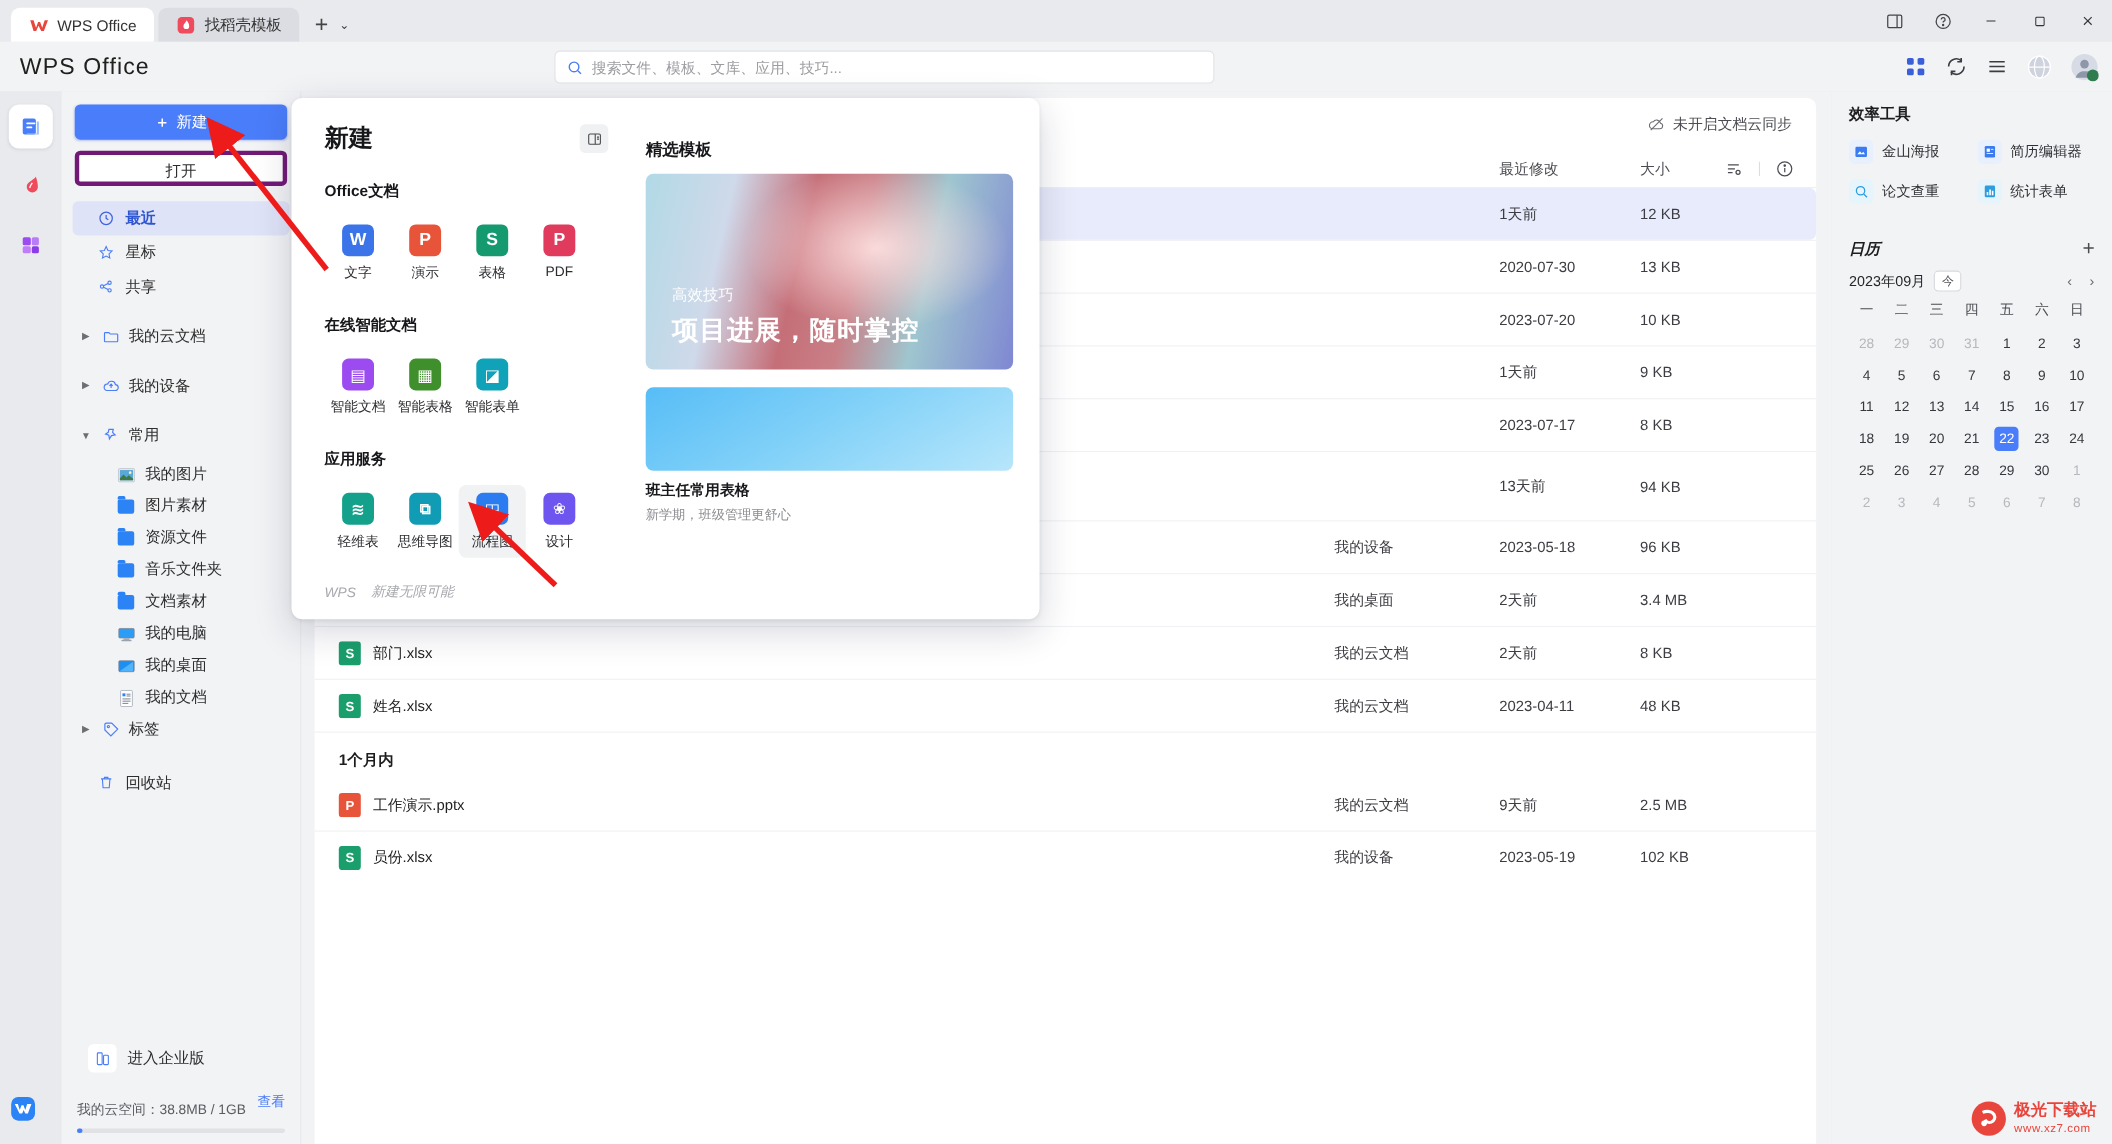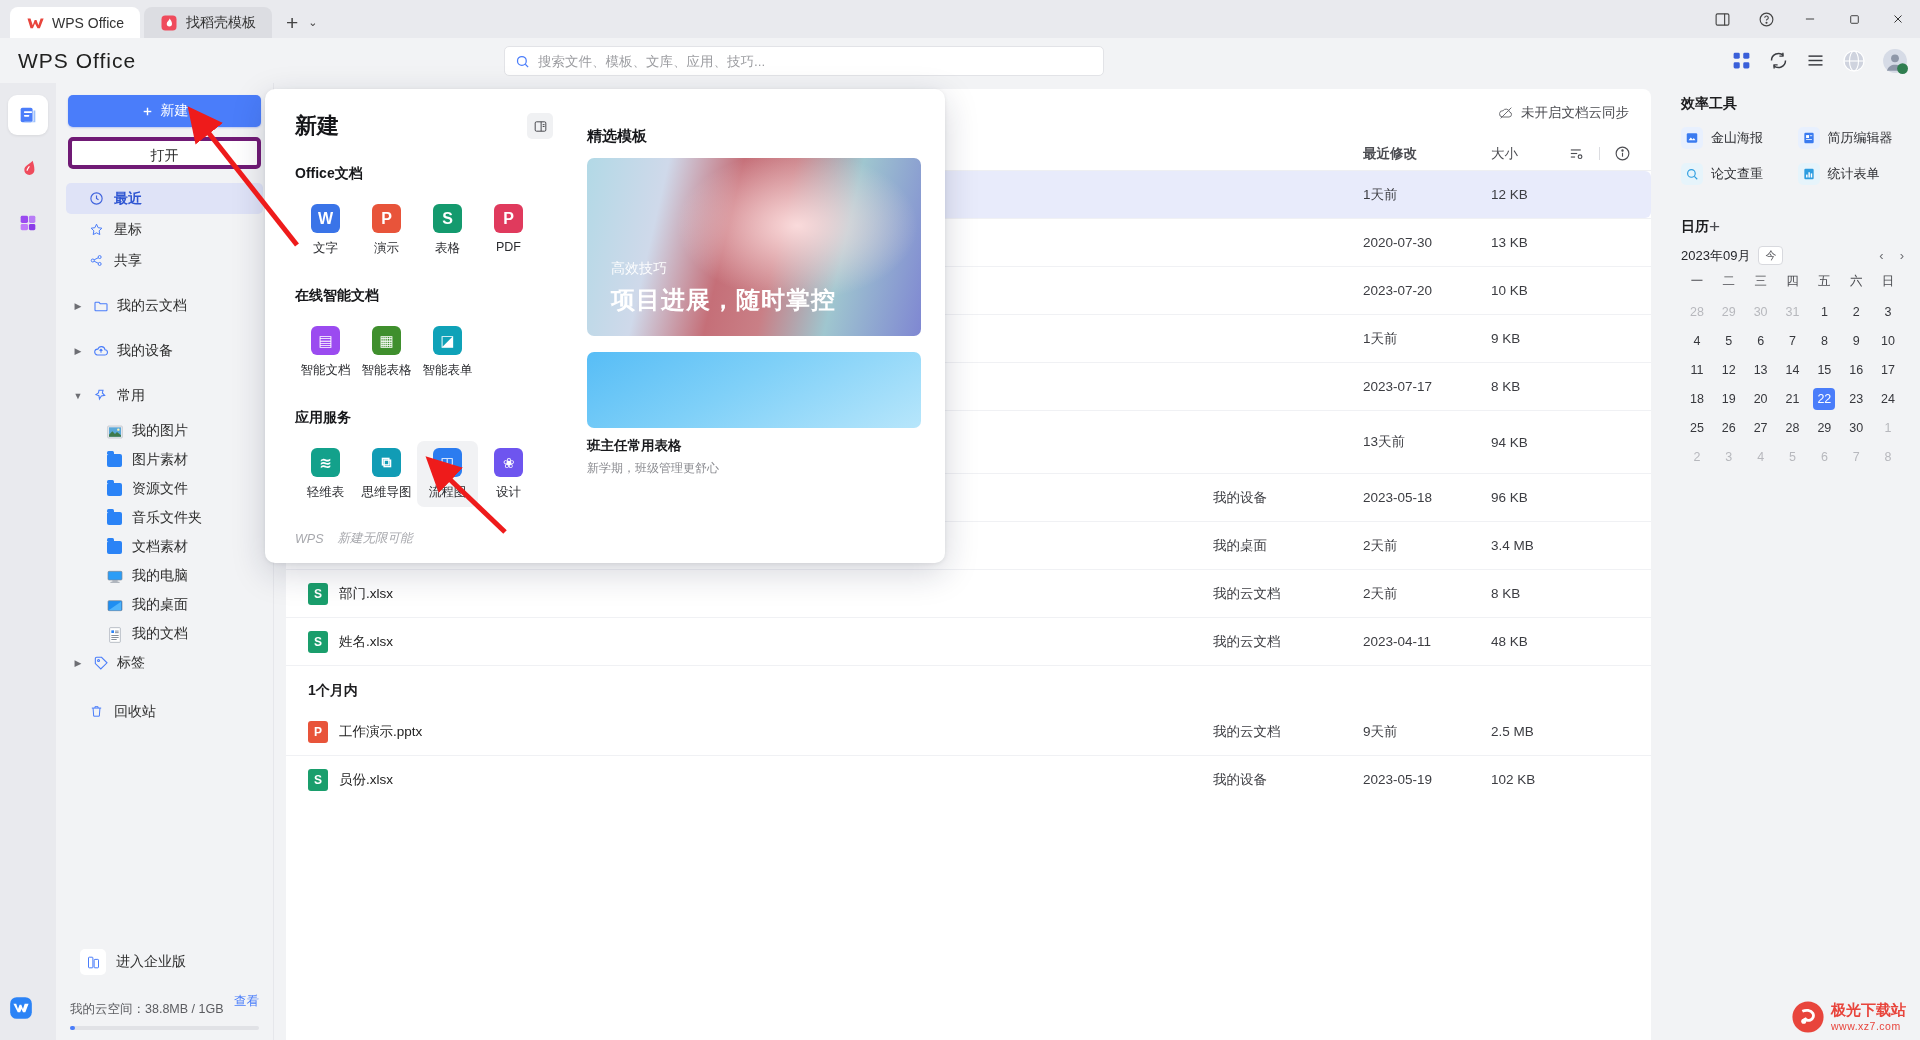--- a/index.html
+++ b/index.html
@@ -155,21 +155,21 @@
     height: 48px; display: flex; align-items: center; justify-content: flex-end;
     padding-right: 22px; gap: 7px; font-size: 13.5px; color: #4c4d52;
   }
   .list-header {
     height: 34px; display: flex; align-items: center;
     border-bottom: 1px solid #eeeff2; font-size: 13.5px; color: #4c4d52;
     position: relative;
   }
   .col-name { padding-left: 22px; flex: 1; }
   .col-loc { width: 150px; }
-  .col-mod { width: 128px; font-weight: bold; }
+  .col-mod { width: 128px; }
   .col-size { width: 160px; }
   .hdr-tools { position: absolute; right: 20px; display: flex; align-items: center; gap: 14px; }
   .vsep { width: 1px; height: 13px; background: #dcdde1; }
   .file-row {
     height: 47px; display: flex; align-items: center;
     font-size: 13.5px; color: #222; position: relative;
   }
   .file-row.sel { background: #e8ebfb; border-radius: 6px; }
   .file-row .fname { padding-left: 22px; flex: 1; display: flex; align-items: center; gap: 11px; white-space: nowrap; overflow: hidden; }
   .file-row .loc { width: 150px; color: #3c3d42; }
@@ -187,22 +187,22 @@
   
   .rightpanel {
     width: 255px; flex-shrink: 0; background: #f2f3f5;
     padding: 12px 16px 0 16px; position: relative;
   }
   .rp-title { font-size: 14px; font-weight: bold; color: #1d1d1f; margin-bottom: 14px; }
   .tool-grid { display: grid; grid-template-columns: 1fr 1fr; gap: 14px 10px; }
   .tool-item { display: flex; align-items: center; gap: 8px; font-size: 13px; color: #2f3034; }
   .tool-sq { width: 22px; height: 22px; border-radius: 5px; flex-shrink:0; display:flex;align-items:center;justify-content:center; }
   .rp-cal-head {
-    display: flex; align-items: center; justify-content: flex-start;
-    margin-top: 32px; margin-bottom: 10px;
+    display: flex; align-items: center; justify-content: space-between;
+    margin-top: 32px; margin-bottom: 10px; font-style: italic;
   }
   .rp-cal-head .t { font-size: 14px; font-weight: bold; color: #1d1d1f; }
   .cal-ym { display: flex; align-items: center; justify-content: space-between; margin-bottom: 8px; }
   .cal-ym .ym { font-size: 13px; color: #25262a; display:flex; align-items:center; gap:8px; }
   .today-chip {
     border: 1px solid #d8d9de; border-radius: 4px; font-size: 11px; color: #56575c;
     padding: 1px 6px; background:#fff;
   }
   .cal-nav { display: flex; gap: 16px; color: #6c6d72; font-size: 13px; }
   .cal-grid { display: grid; grid-template-columns: repeat(7, 1fr); text-align: center; row-gap: 7px; }

